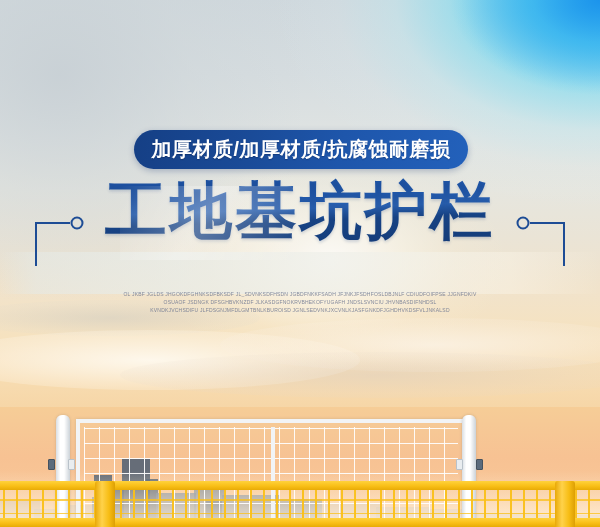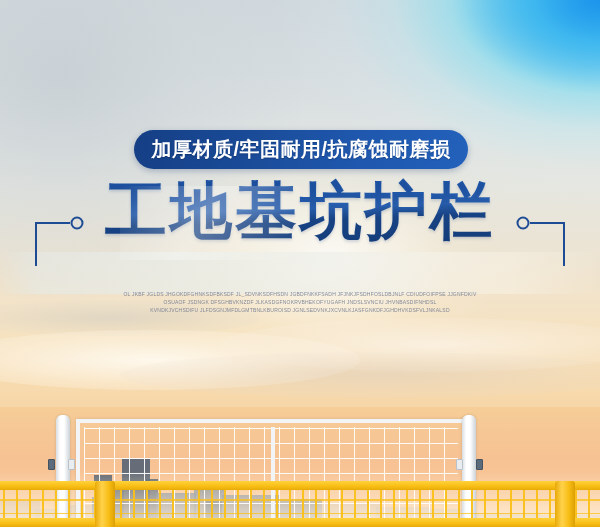--- a/index.html
+++ b/index.html
@@ -293,21 +293,21 @@
   <div class="sky-cyan"></div>
   <div class="sky-cyan2"></div>
   <div class="sun-glow"></div>
   <div class="cloud cloud-d"></div>
   <div class="cloud cloud-a"></div>
   <div class="cloud cloud-b"></div>
   <div class="cloud cloud-c"></div>
   <div class="haze-band"></div>
 
   <div class="pill">
-    <span class="pill-text">加厚材质/牢固耐用/抗腐蚀耐磨损</span>
+    <span class="pill-text">加厚材质/加厚材质/抗腐蚀耐磨损</span>
   </div>
 
   <div class="headline">工地基坑护栏</div>
   <div class="headline-shade"></div>
 
   <div class="bracket" style="left:34px; top:208px;">
     <svg width="52" height="60" viewBox="0 0 52 60" fill="none">
       <path d="M2 58 L2 15 L36 15" stroke="#1d4c95" stroke-width="2" fill="none"></path>
       <circle cx="43" cy="15" r="5.5" stroke="#1d4c95" stroke-width="2" fill="none"></circle>
     </svg>

